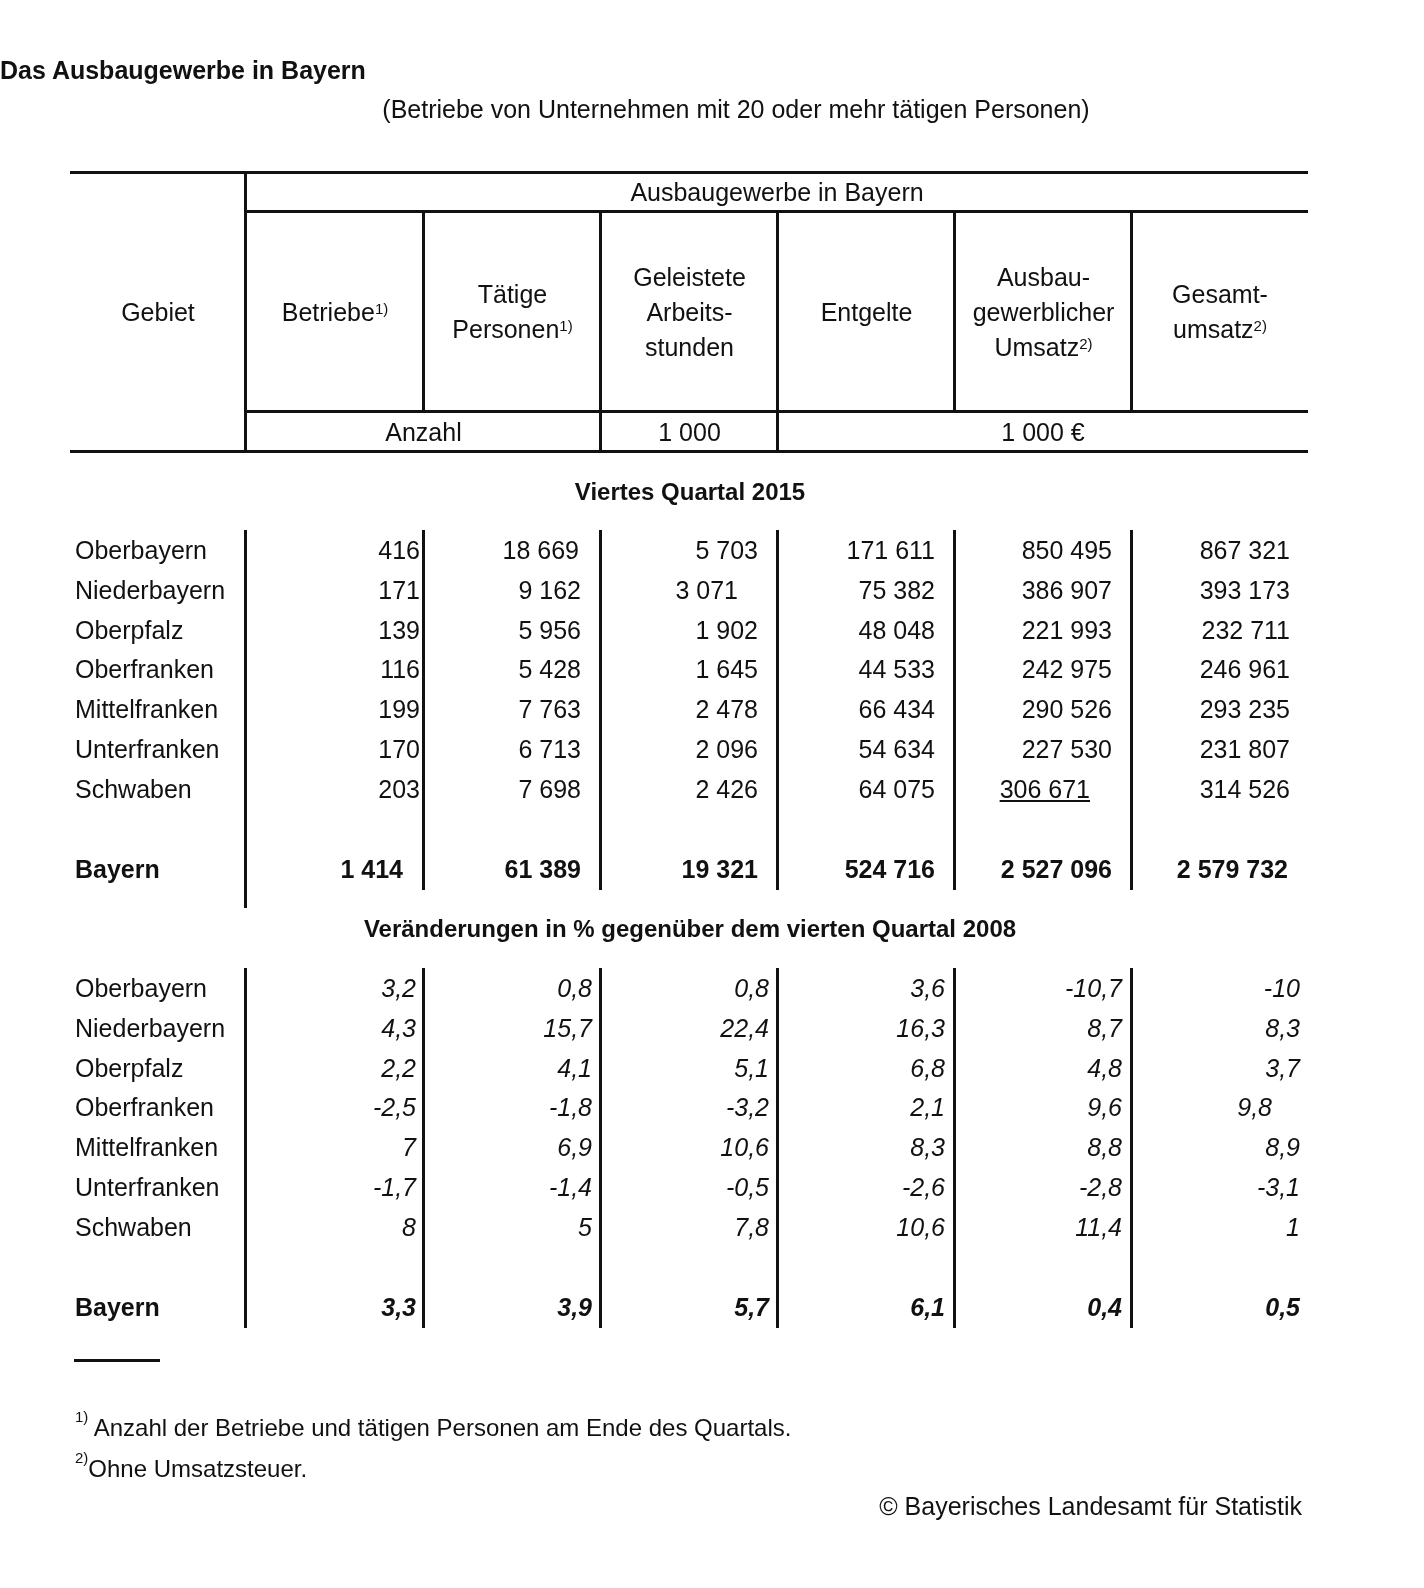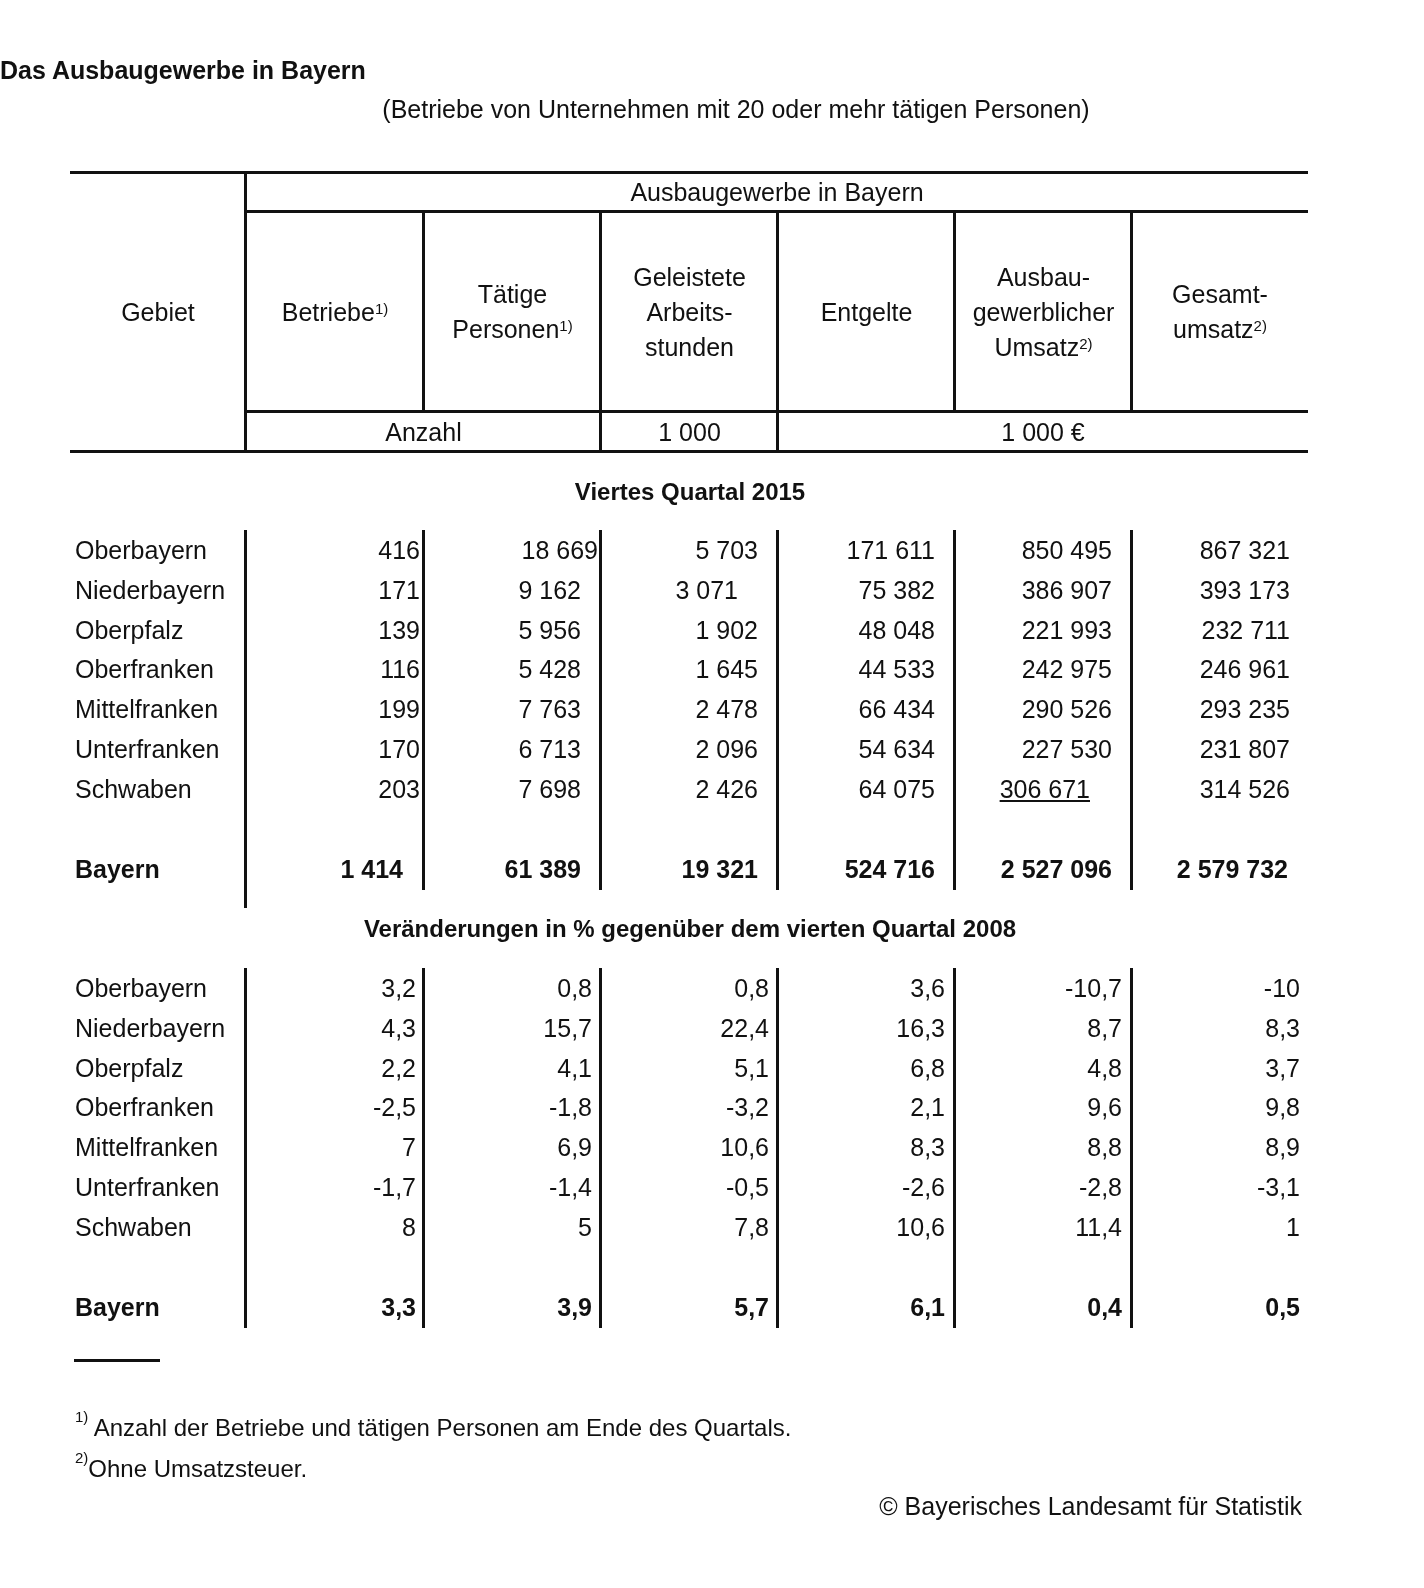--- a/index.html
+++ b/index.html
@@ -9,21 +9,21 @@
   .title { left: 0; width: 1374px; top: 56px; text-align: left; font-size: 25px; font-weight: bold; }
   .subtitle { left: 0; width: 1380px; top: 95px; text-align: center; font-size: 25px; padding-left: 46px; }
   .hline { position: absolute; background: #111; height: 3px; }
   .vline { position: absolute; background: #111; width: 3px; }
   .hcell { position: absolute; display: flex; align-items: center; justify-content: center;
            text-align: center; font-size: 25px; line-height: 35px; }
   sup { font-size: 15px; vertical-align: top; position: relative; top: -4px; }
   .section-title { position: absolute; left: 0; width: 1380px; text-align: center; font-size: 24px; font-weight: bold; }
   .label { position: absolute; left: 75px; font-size: 25px; }
   .num { position: absolute; font-size: 25px; text-align: right; }
-  .ital { }
+  .ital { font-style: italic; }
   .bold { font-weight: bold; }
   .footnote { position: absolute; left: 75px; font-size: 24px; }
   .footnote sup { font-size: 15px; top: -6px; }
   .copyright { position: absolute; right: 122px; top: 1492px; font-size: 25px; }
 </style>
 </head>
 <body>
 
 <div class="abs title">Das Ausbaugewerbe in Bayern</div>
 <div class="abs subtitle">(Betriebe von Unternehmen mit 20 oder mehr tätigen Personen)</div>
@@ -96,21 +96,21 @@
     <div class="vline" style="left: 422px; top: 968px; height: 360px;"></div>
     <div class="vline" style="left: 599px; top: 968px; height: 360px;"></div>
     <div class="vline" style="left: 776px; top: 968px; height: 360px;"></div>
     <div class="vline" style="left: 953px; top: 968px; height: 360px;"></div>
     <div class="vline" style="left: 1130px; top: 968px; height: 360px;"></div>
   </div>
 
 <div id="sections">
     <div class="label" style="top: 536px;">Oberbayern</div>
     <div class="num" style="left: 250px; width: 170px; top: 536px;">416</div>
-    <div class="num" style="left: 428px; width: 170px; top: 536px;">18 669</div>
+    <div class="num" style="left: 409px; width: 170px; top: 536px;">18 669</div>
     <div class="num" style="left: 588px; width: 170px; top: 536px;">5 703</div>
     <div class="num" style="left: 765px; width: 170px; top: 536px;">171 611</div>
     <div class="num" style="left: 942px; width: 170px; top: 536px;">850 495</div>
     <div class="num" style="left: 1120px; width: 170px; top: 536px;">867 321</div>
     <div class="label" style="top: 575.8px;">Niederbayern</div>
     <div class="num" style="left: 250px; width: 170px; top: 575.8px;">171</div>
     <div class="num" style="left: 411px; width: 170px; top: 575.8px;">9 162</div>
     <div class="num" style="left: 568px; width: 170px; top: 575.8px;">3 071</div>
     <div class="num" style="left: 765px; width: 170px; top: 575.8px;">75 382</div>
     <div class="num" style="left: 942px; width: 170px; top: 575.8px;">386 907</div>
@@ -177,21 +177,21 @@
     <div class="num ital" style="left: 599px; width: 170px; top: 1053.6px;">5,1</div>
     <div class="num ital" style="left: 775px; width: 170px; top: 1053.6px;">6,8</div>
     <div class="num ital" style="left: 952px; width: 170px; top: 1053.6px;">4,8</div>
     <div class="num ital" style="left: 1130px; width: 170px; top: 1053.6px;">3,7</div>
     <div class="label" style="top: 1093.4px;">Oberfranken</div>
     <div class="num ital" style="left: 246px; width: 170px; top: 1093.4px;">-2,5</div>
     <div class="num ital" style="left: 422px; width: 170px; top: 1093.4px;">-1,8</div>
     <div class="num ital" style="left: 599px; width: 170px; top: 1093.4px;">-3,2</div>
     <div class="num ital" style="left: 775px; width: 170px; top: 1093.4px;">2,1</div>
     <div class="num ital" style="left: 952px; width: 170px; top: 1093.4px;">9,6</div>
-    <div class="num ital" style="left: 1130px; width: 170px; top: 1093.4px;">9,8</div>
+    <div class="num ital" style="left: 1102px; width: 170px; top: 1093.4px;">9,8</div>
     <div class="label" style="top: 1133.2px;">Mittelfranken</div>
     <div class="num ital" style="left: 246px; width: 170px; top: 1133.2px;">7</div>
     <div class="num ital" style="left: 422px; width: 170px; top: 1133.2px;">6,9</div>
     <div class="num ital" style="left: 599px; width: 170px; top: 1133.2px;">10,6</div>
     <div class="num ital" style="left: 775px; width: 170px; top: 1133.2px;">8,3</div>
     <div class="num ital" style="left: 952px; width: 170px; top: 1133.2px;">8,8</div>
     <div class="num ital" style="left: 1130px; width: 170px; top: 1133.2px;">8,9</div>
     <div class="label" style="top: 1173px;">Unterfranken</div>
     <div class="num ital" style="left: 246px; width: 170px; top: 1173px;">-1,7</div>
     <div class="num ital" style="left: 422px; width: 170px; top: 1173px;">-1,4</div>

